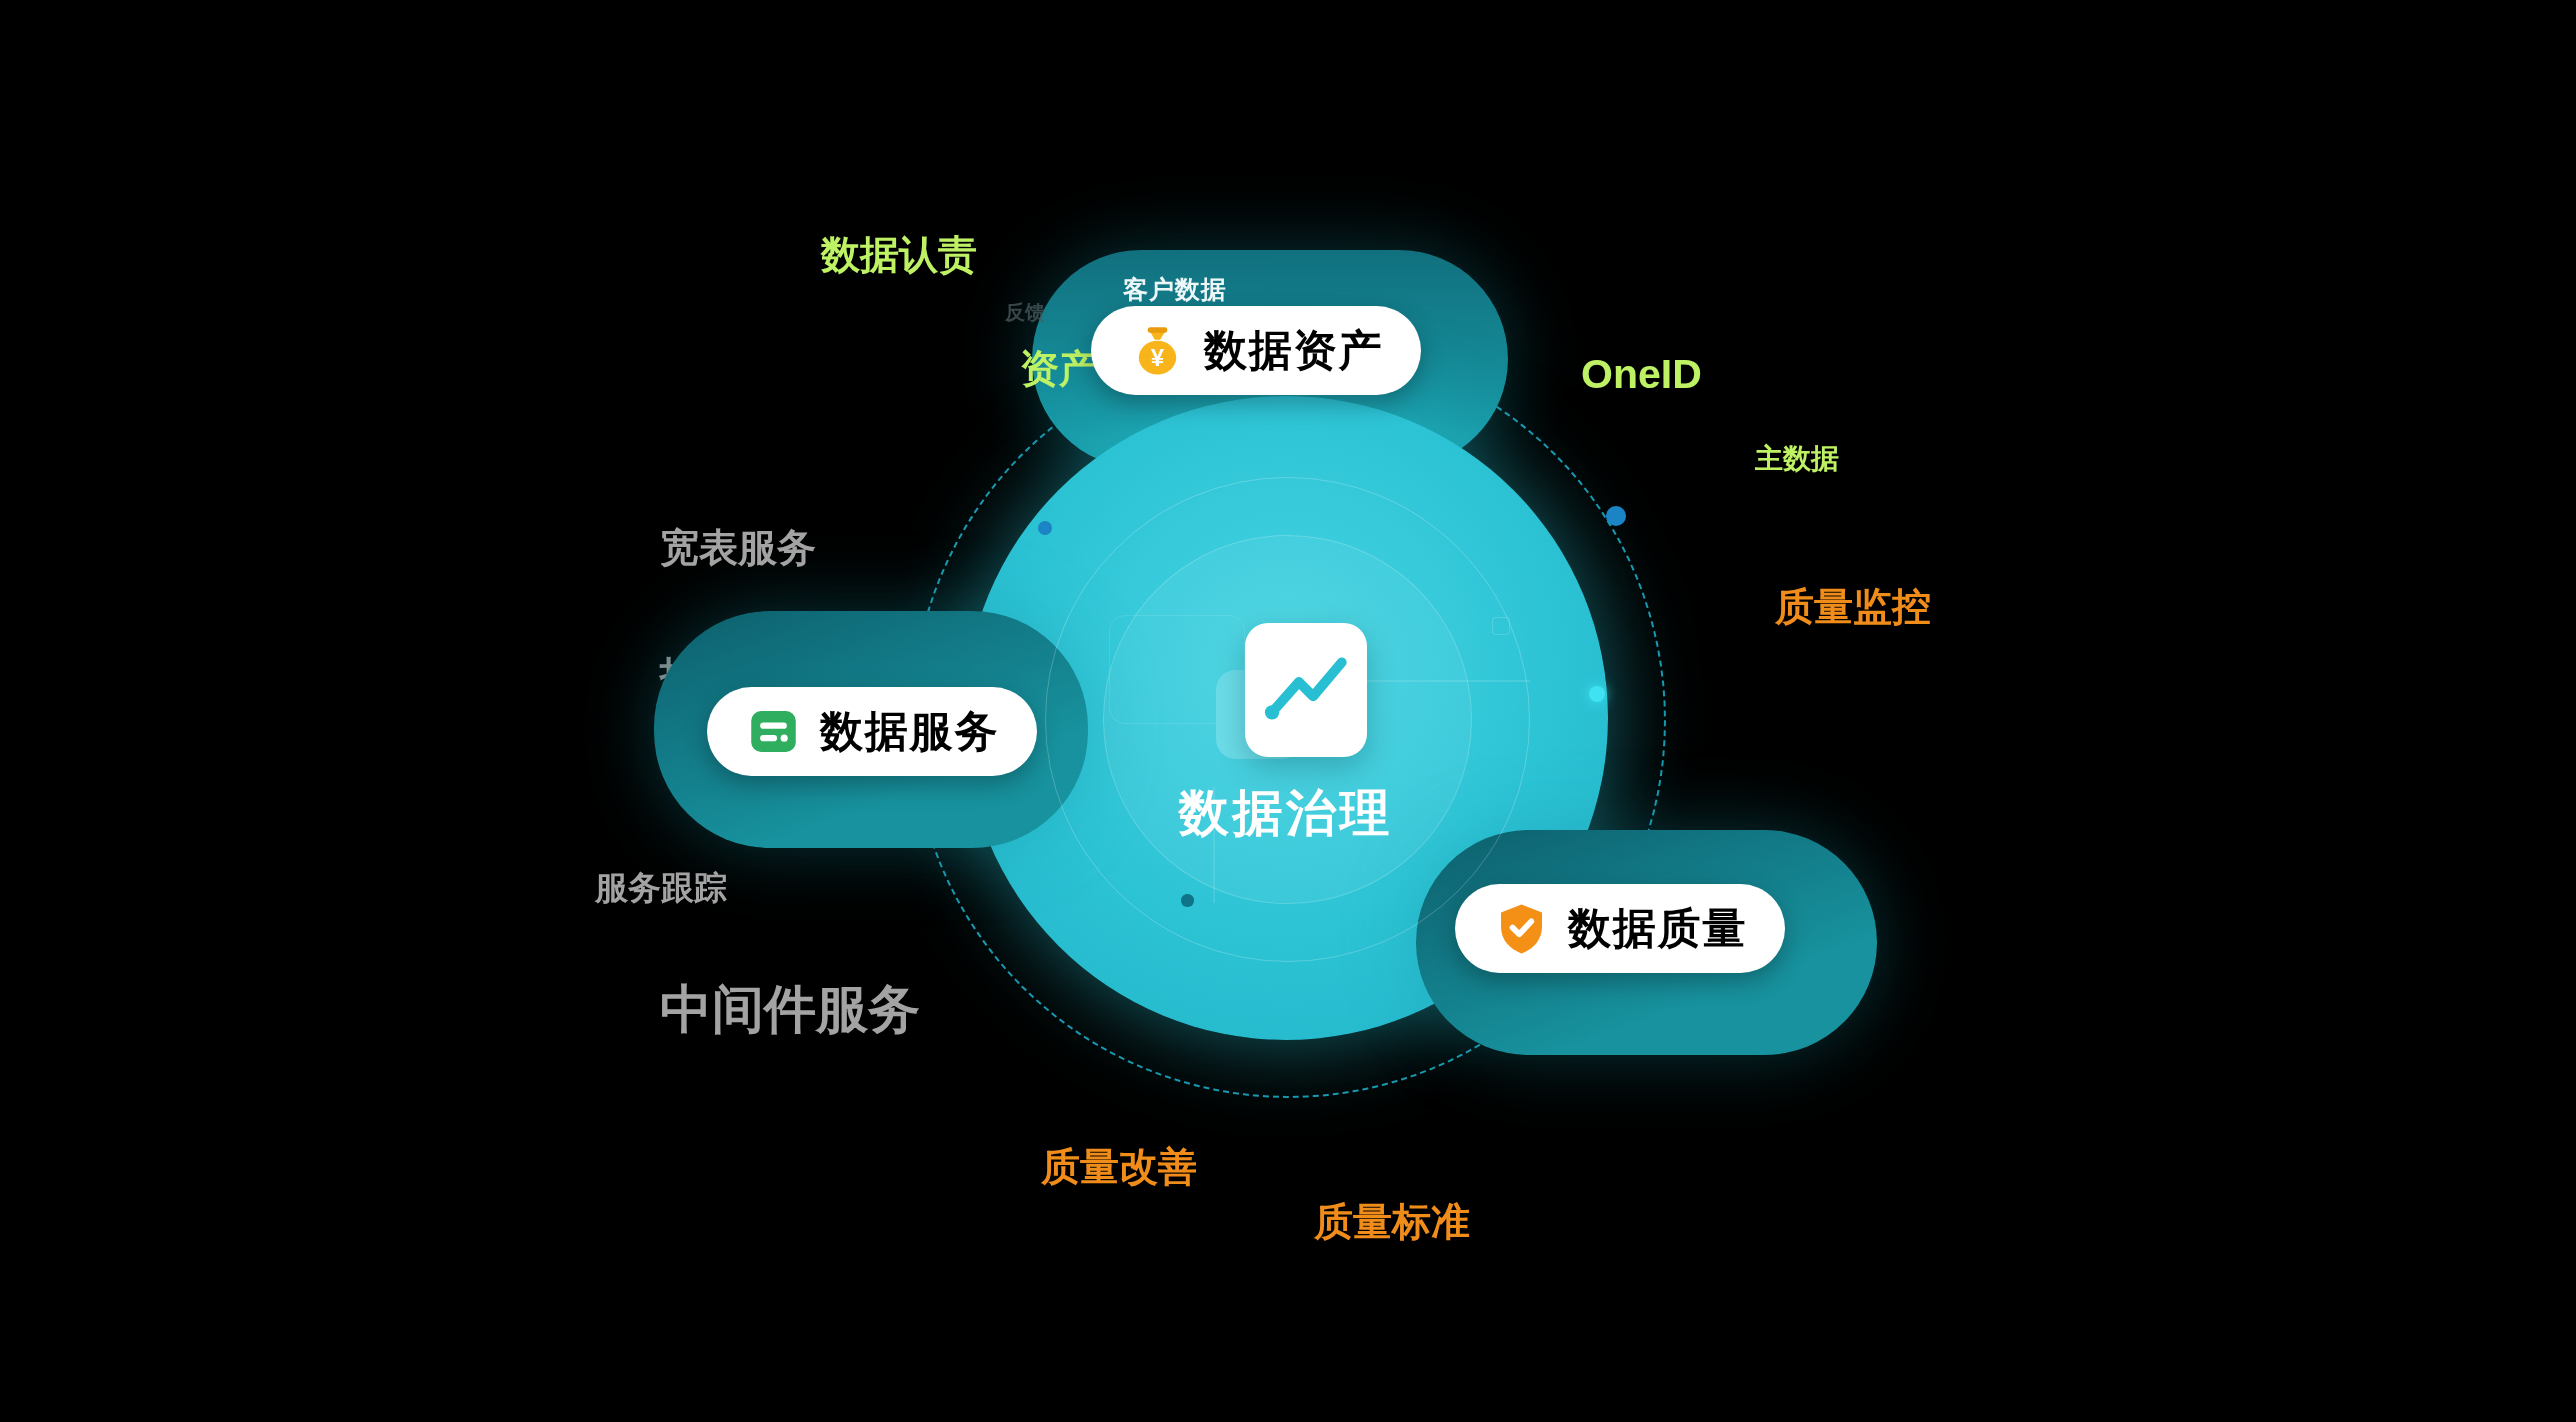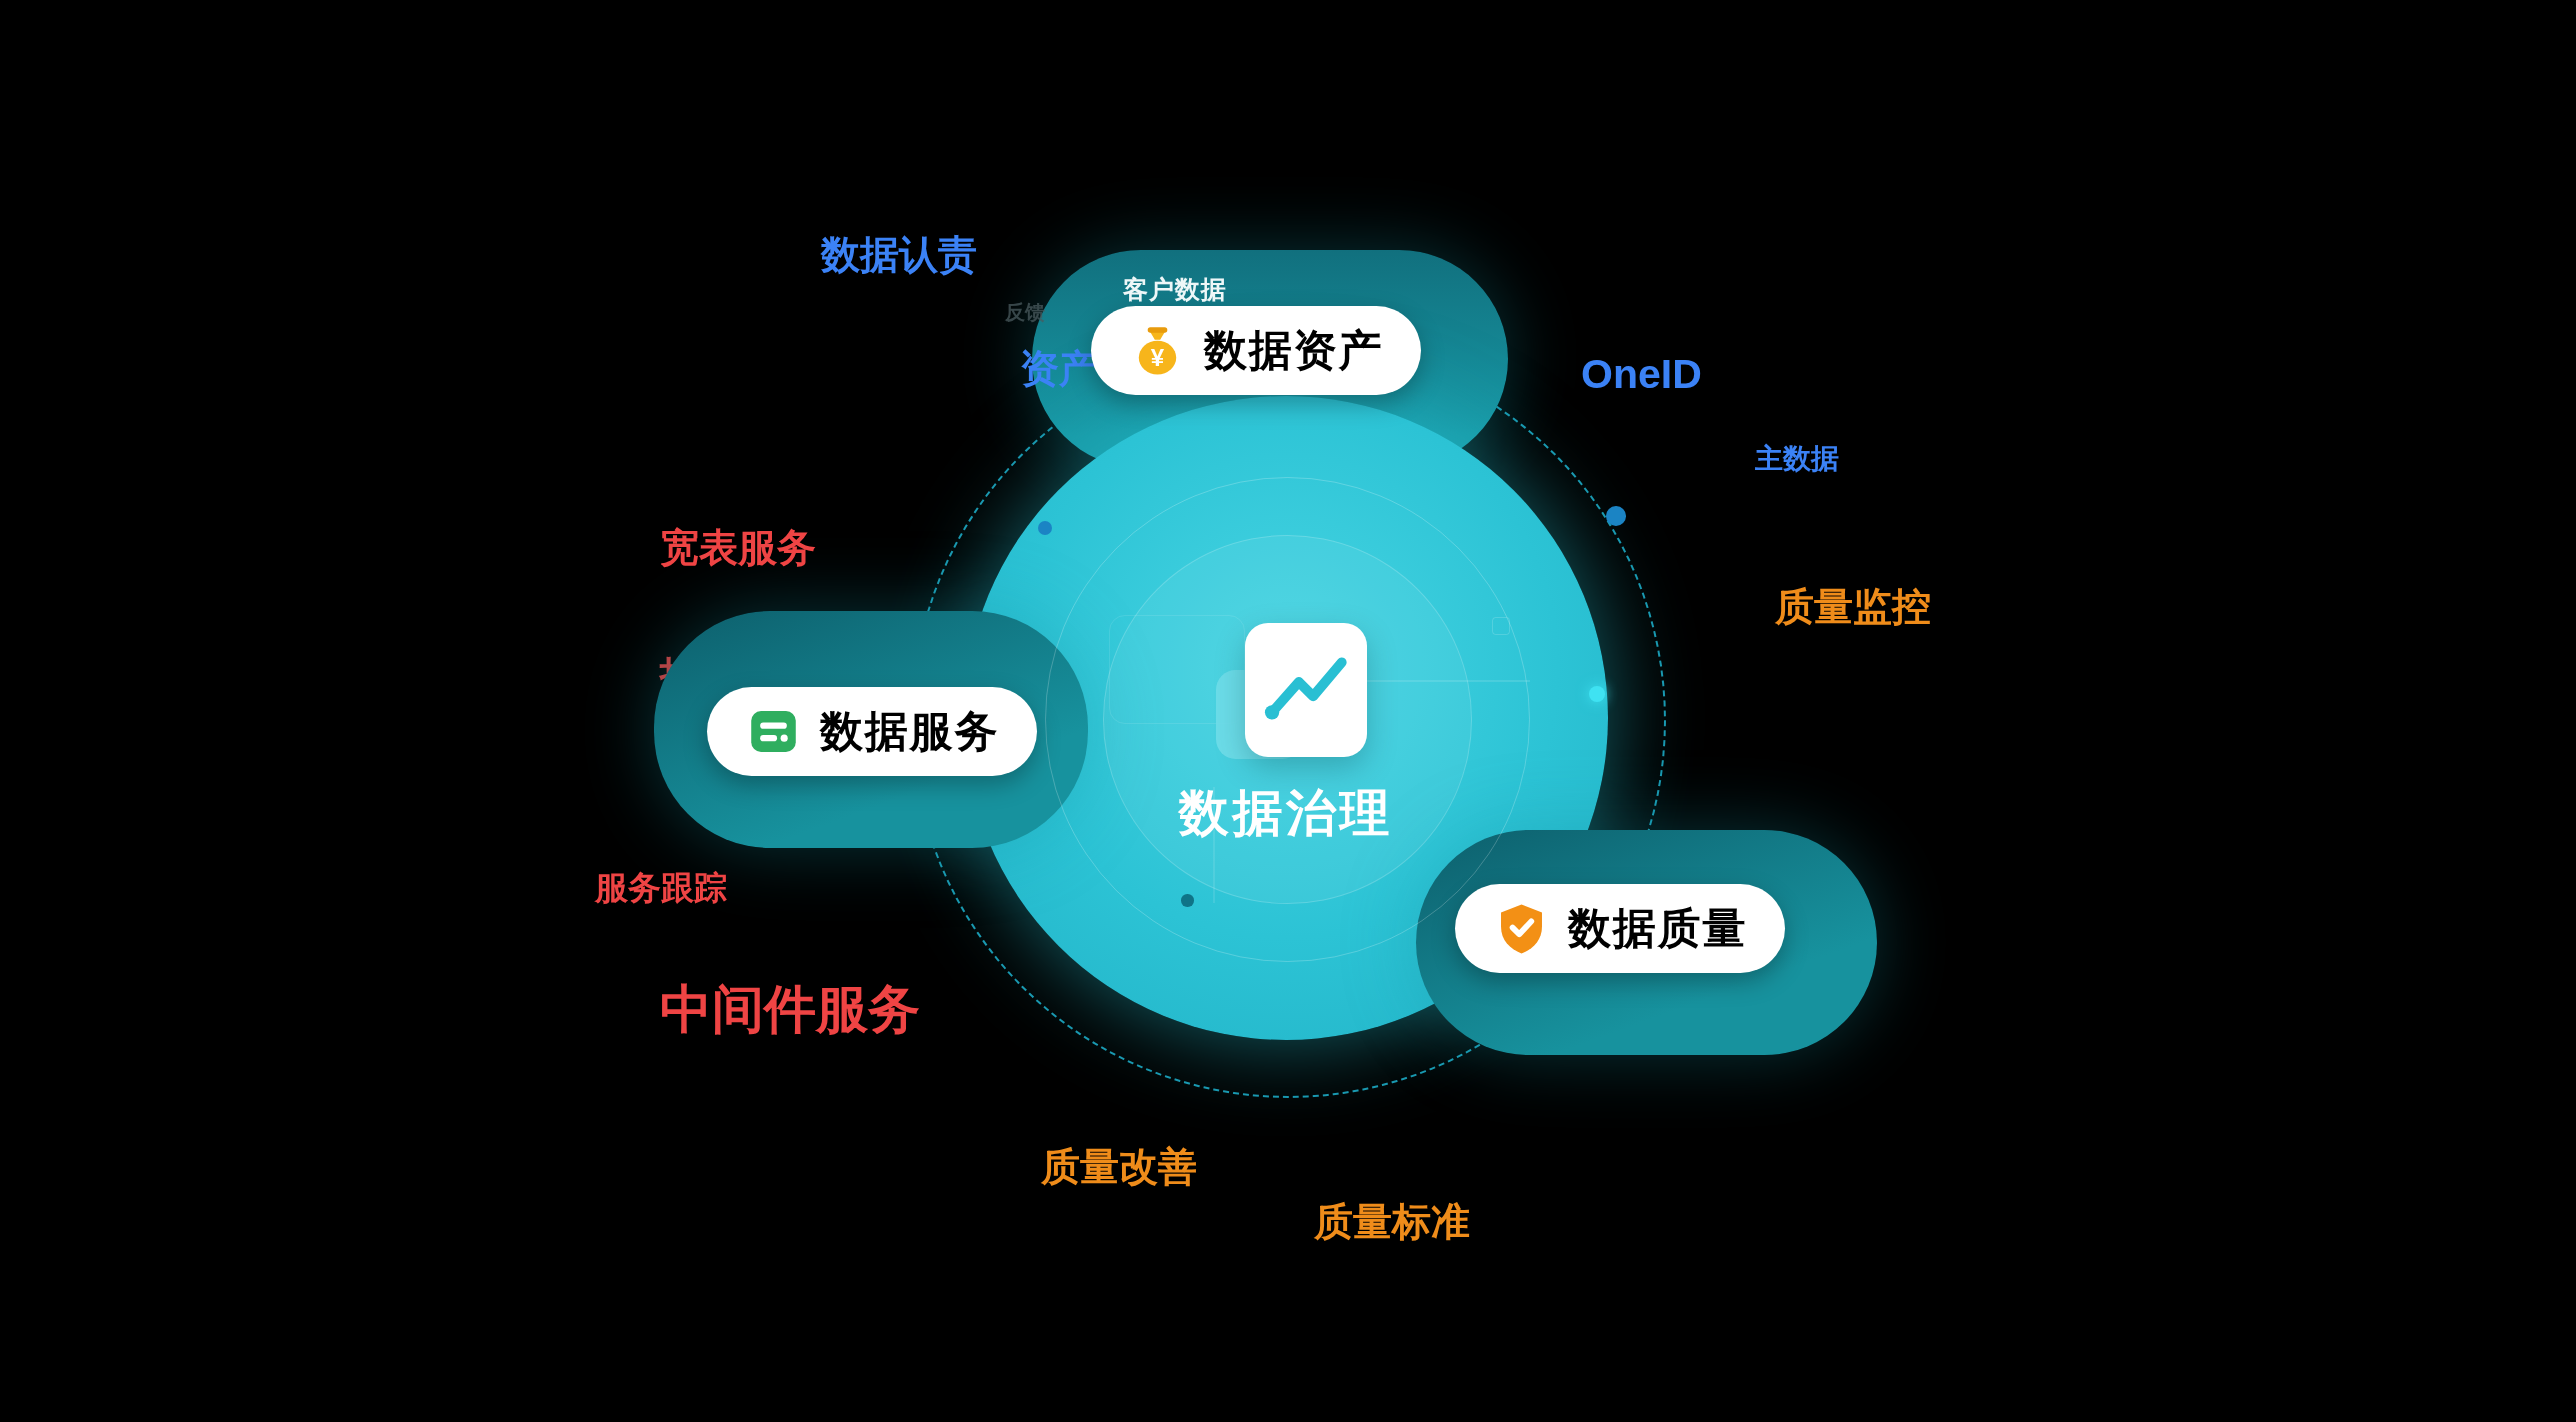--- a/index.html
+++ b/index.html
@@ -101,22 +101,22 @@
     font-size: 43px; font-weight: bold; color: #000000; letter-spacing: 1.8px;
     white-space: nowrap;
   }
   .pill-assets   { left: 1091px; top: 306px; }
   .pill-services { left: 707px;  top: 687px; }
   .pill-quality  { left: 1455px; top: 884px; }
   .pill-icon { width: 57px; height: 57px; flex: 0 0 57px; }
 
   
   .lbl { position: absolute; font-weight: bold; white-space: nowrap; }
-  .lbl-blue   { color: #3b82f6; }
-  .lbl-green  { color: #ef4444; }
+  .lbl-blue   { color: #bef264; }
+  .lbl-green  { color: #a3a3a3; }
   .lbl-orange { color: #ef8c1a; }
 
   .lbl-renze        { left: 821px;  top: 228px;  font-size: 39px; z-index: 7; }
   .lbl-kehu         { left: 1123px; top: 265px;  font-size: 25px; color: #eef7f8; font-weight: 600; z-index: 7; letter-spacing: 0.9px; margin-top: 8px; }
   .lbl-fankui       { left: 1005px; top: 299px;  font-size: 20px; color: #4a5a5e; font-weight: 600; z-index: 5; opacity: .75; }
   .lbl-zichan       { left: 1020px; top: 342px;  font-size: 39px; z-index: 5; }
   .lbl-oneid        { left: 1581px; top: 351px;  font-size: 41px; z-index: 7; }
   .lbl-master       { left: 1755px; top: 440px;  font-size: 28px; z-index: 7; }
   .lbl-jiankong     { left: 1775px; top: 580px;  font-size: 39px; z-index: 7; }
   .lbl-kuanbiao     { left: 660px;  top: 521px;  font-size: 39px; z-index: 7; }

